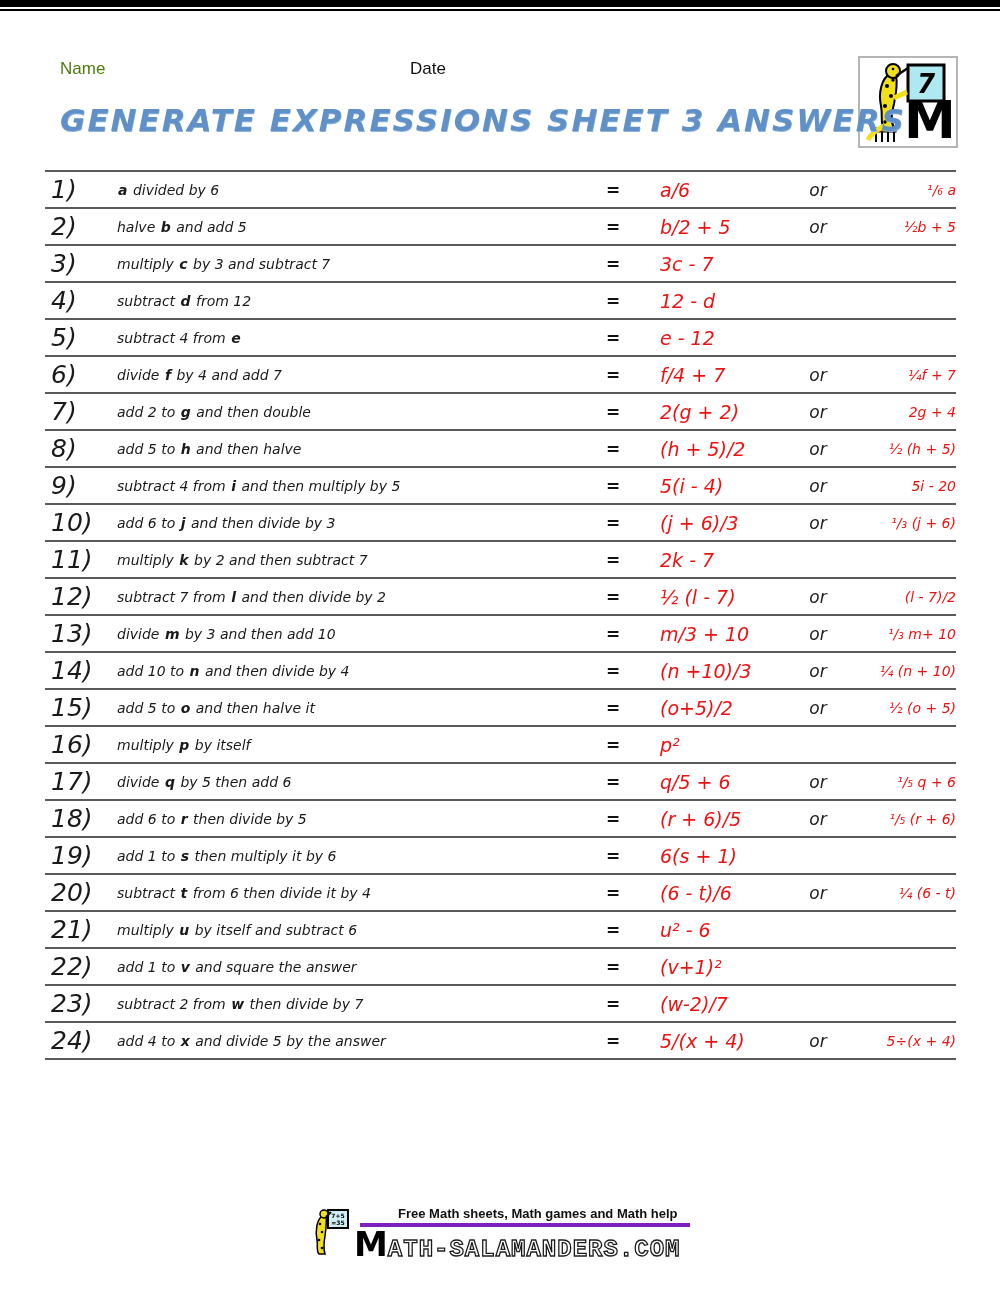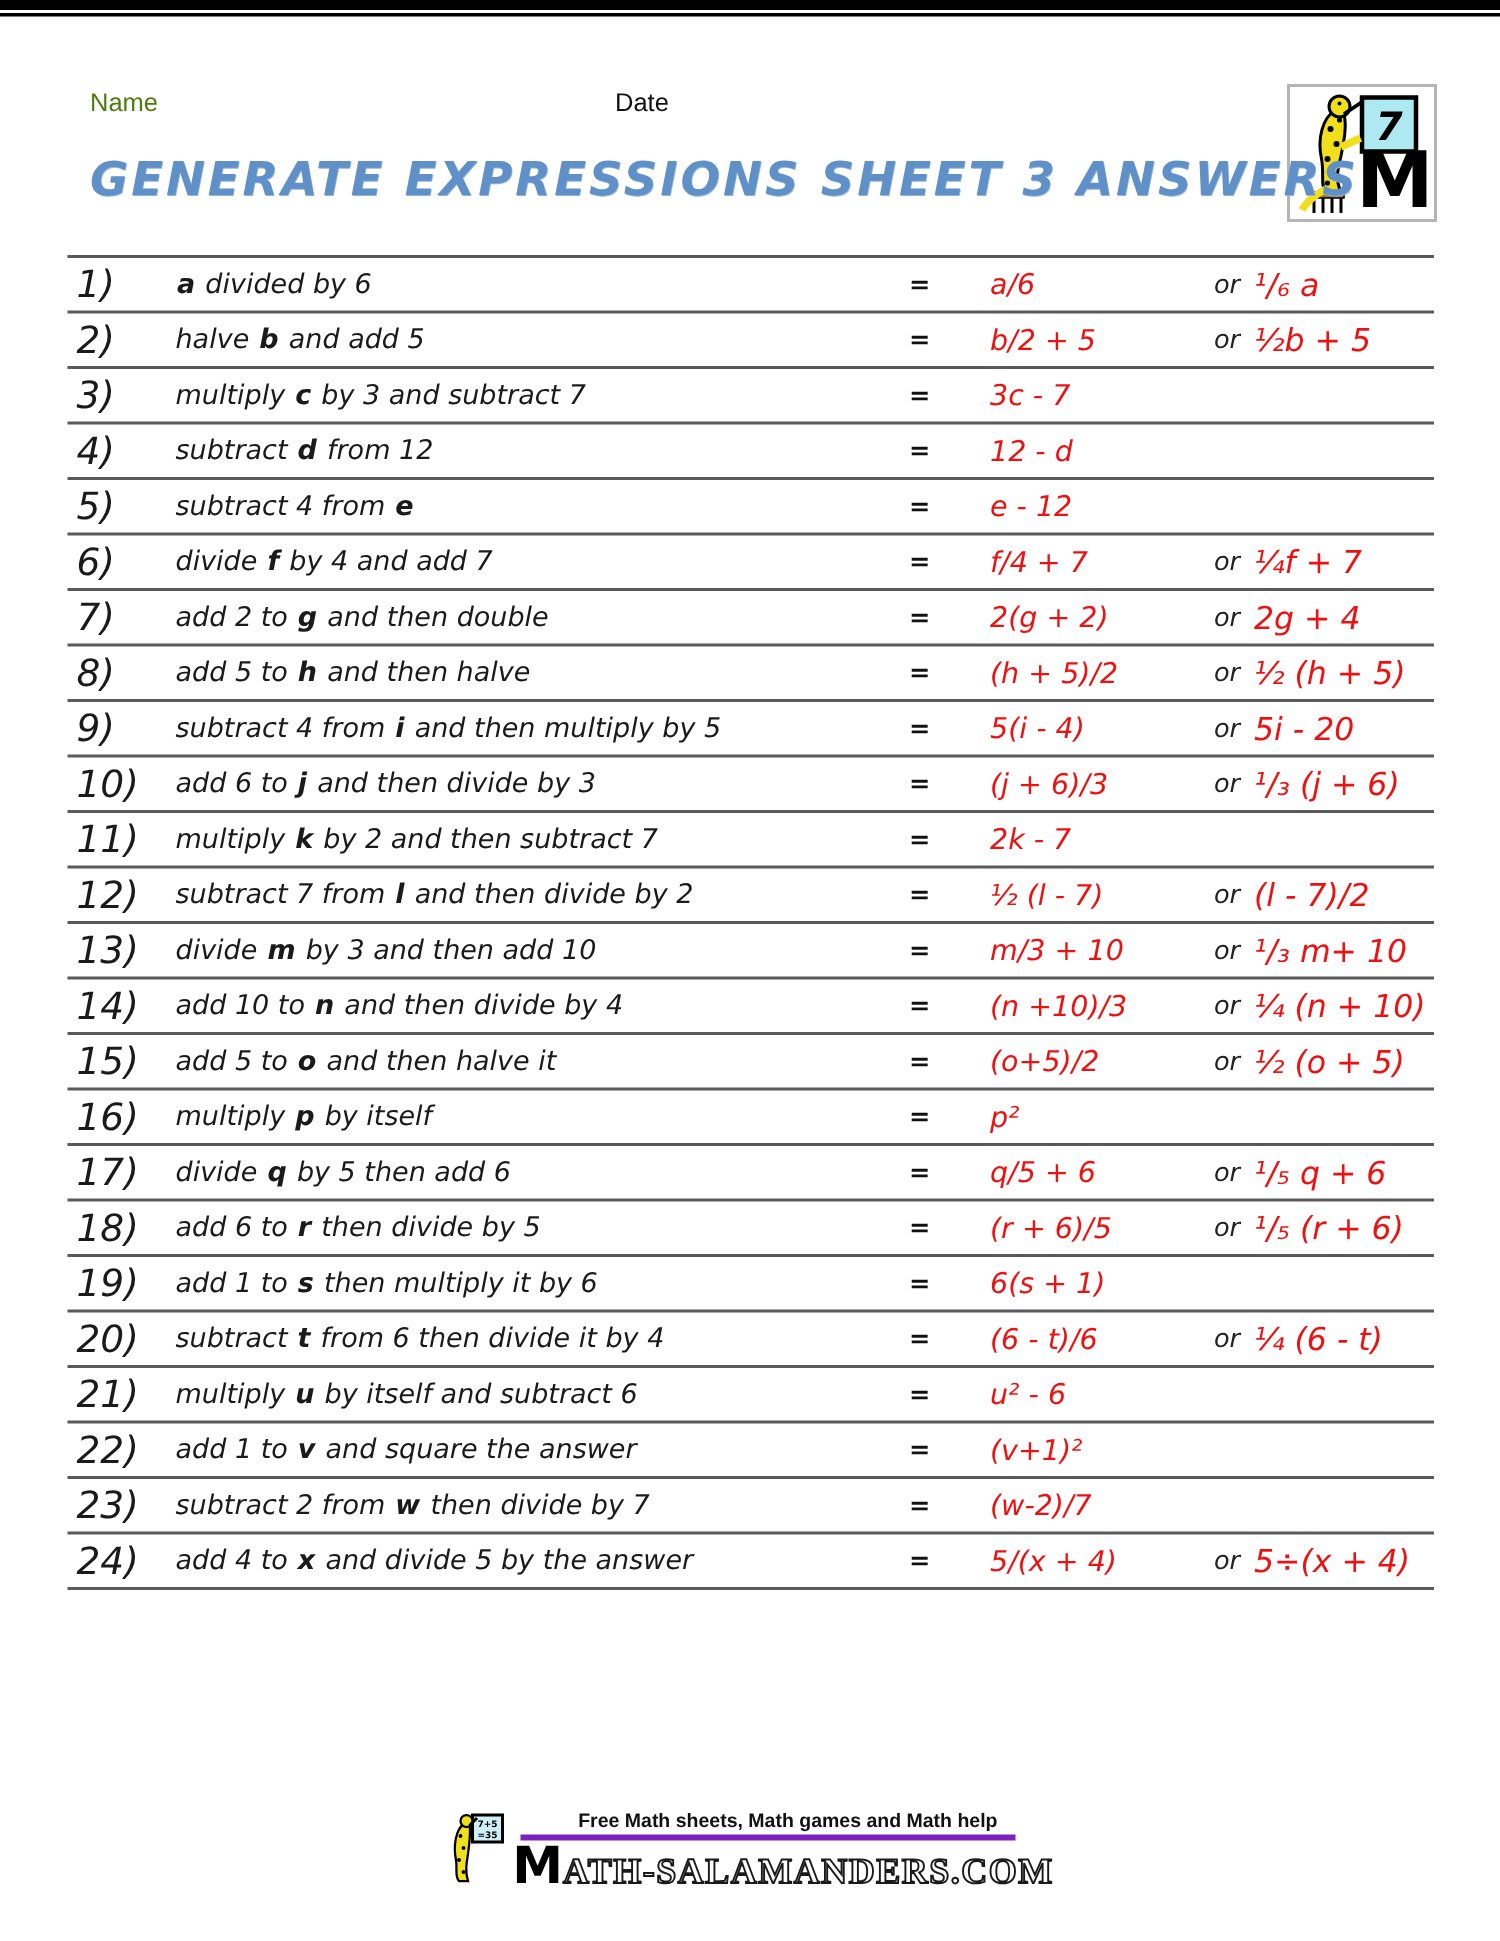--- a/index.html
+++ b/index.html
@@ -40,49 +40,49 @@
   }
   .row {
     display:flex; align-items:center; height:37px;
     border-bottom:2px solid #5a5a5a;
   }
   .num {
     width:72px; padding-left:6px; font-size:25px; font-style:italic;
     font-weight:500; color:#1a1a1a; white-space:nowrap;
   }
   .desc {
-    width:489px; font-size:18px; font-style:italic; color:#1a1a1a;
+    width:489px; font-size:14px; font-style:italic; color:#1a1a1a;
     white-space:nowrap; overflow:hidden;
   }
   .desc .var { font-weight:bold; padding:0 1px; }
   .eq { width:30px; font-size:17px; font-weight:bold; color:#111; }
   .ans { width:140px; font-size:19px; font-style:italic; color:#ee1111; white-space:nowrap;margin-left:24px; }
   .or  { width:36px; font-size:17px; font-style:italic; color:#222;text-align:center; }
-  .alt { flex:1; font-size:21px; font-style:italic; color:#ee1111; white-space:nowrap; }
+  .alt { flex:1; font-size:14px; font-style:italic; color:#ee1111; white-space:nowrap;text-align:right; }
 
   
   .footer {
     position:absolute; left:0; top:1206px; width:1000px;
     display:flex; justify-content:center; align-items:flex-start; gap:2px;
   }
   .footer-text { display:flex; flex-direction:column; }
   .tagline {
     font-size:13px; font-weight:bold; color:#111; padding-left:8px;
     font-family:"Liberation Sans", sans-serif; white-space:nowrap;margin-left:36px;
   }
   .tagline-bar { height:4px; background:#7d20c0; margin:2px 0 0 6px; width:330px; }
   .site-line { white-space:nowrap; line-height:1; margin-top:0px; }
   .site-m {
     font-size:34px; font-weight:bold; color:#000; letter-spacing:0;
     font-family:"DejaVu Sans", sans-serif;
   }
   .site-rest {
     font-size:24px; font-weight:bold; color:#fff;
     -webkit-text-stroke:1.3px #1a1a1a; letter-spacing:1px;
-    font-family:Liberation Serif, serif;
+    font-family:Liberation Mono, monospace;
   }
 </style>
 </head>
 <body>
 
 <div class="top-rule"></div>
 
 <div class="name-label">Name</div>
 <div class="date-label">Date</div>
 

